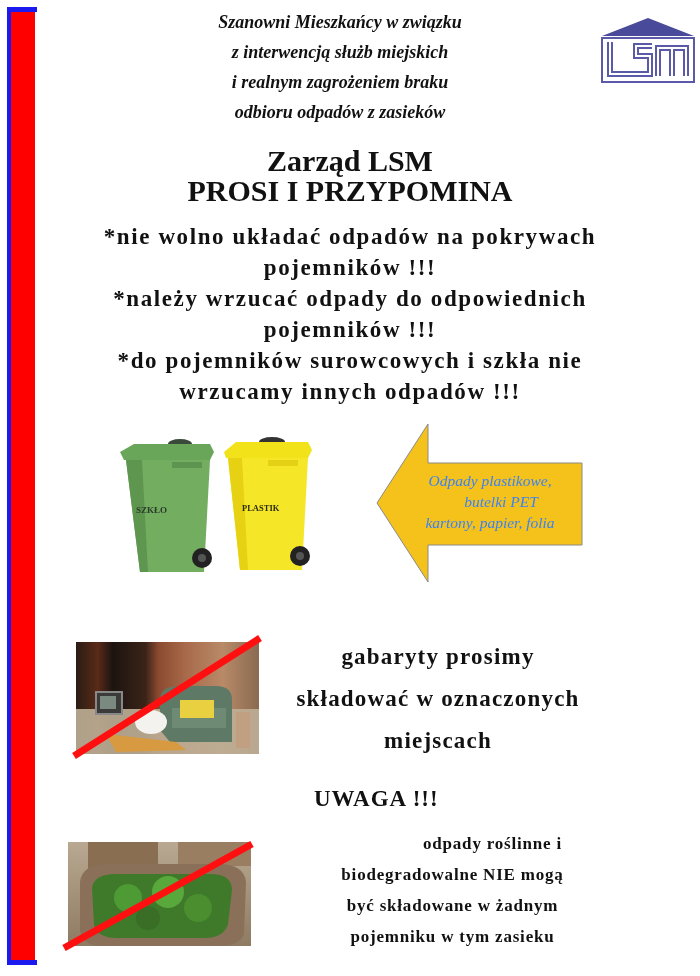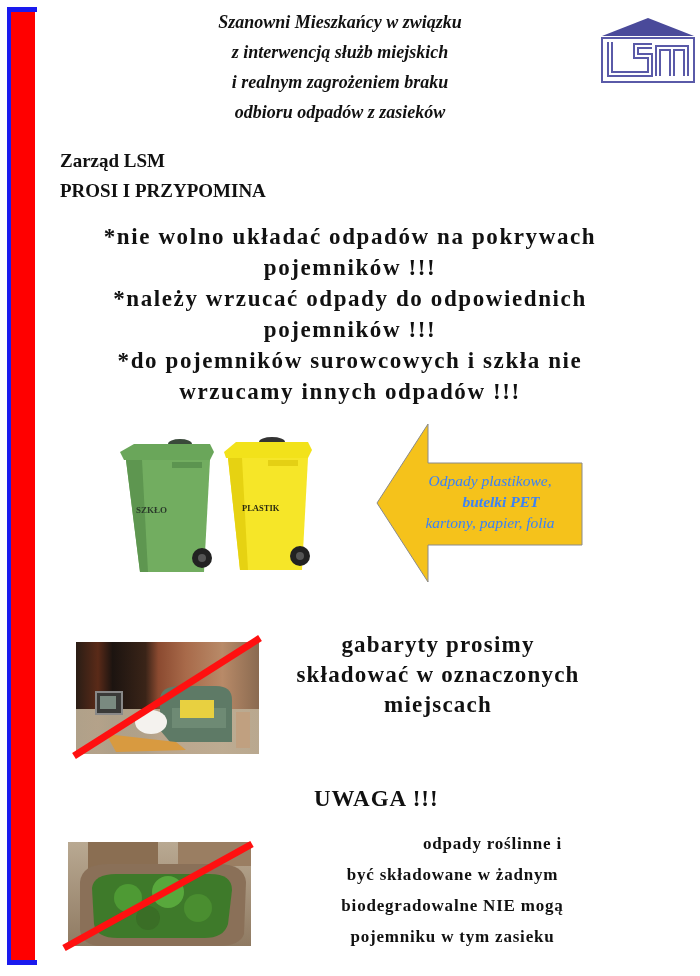--- a/index.html
+++ b/index.html
@@ -10,43 +10,43 @@
   .sidebar-cap-top { left:7px; top:7px; width:30px; height:5px; background:#1a1aee; }
   .sidebar-cap-bot { left:7px; top:960px; width:30px; height:5px; background:#1a1aee; }
   .sidebar-red { left:11px; top:12px; width:24px; height:948px; background:#ff0000; }
 
   .header { left:120px; top:7px; width:440px; text-align:center; font-style:italic; font-weight:bold;
             font-size:18px; line-height:30px; }
   .header div { white-space:nowrap; }
 
   .logo { left:600px; top:16px; width:96px; height:68px; }
 
-  .title { left:60px; top:146px; width:580px; text-align:left; font-weight:bold; font-size:19px; line-height:30px; }
+  .title { left:60px; top:146px; width:580px; text-align:center; font-weight:bold; font-size:30px; line-height:30px; }
 
   .rules { left:60px; top:221px; width:580px; text-align:center; font-weight:bold; font-size:23px;
            line-height:31px; letter-spacing:1.6px; }
   .rules div { white-space:nowrap; }
 
   .bins { left:112px; top:432px; width:210px; height:150px; }
 
   .arrow { left:372px; top:420px; width:216px; height:168px; }
   .arrow-text { left:395px; top:470px; width:190px; text-align:center; font-style:italic; font-size:15.5px; line-height:21px; color:#3b82f6; }
   .arrow-text div { white-space:nowrap; }
-  .arrow-text .l2 { padding-left:22px;font-weight:bold; }
+  .arrow-text .l2 { padding-left:22px; }
 
   .photo { position:absolute; overflow:hidden; }
   .photo1 { left:76px; top:642px; width:183px; height:112px;
      background:
        linear-gradient(180deg, rgba(0,0,0,0) 60%, rgba(190,175,150,0.9) 60%),
        linear-gradient(90deg, #2a1d15 0%, #5a2a18 12%, #1c1410 20%, #3a2418 38%, #8b4a30 45%, #a86a4a 60%, #b88a68 80%, #8a6a50 100%); }
   .photo2 { left:68px; top:842px; width:183px; height:104px;
      background: linear-gradient(180deg, #b9a992 0%, #8f7a62 100%); }
 
   .gab-text { left:258px; top:630px; width:360px; text-align:center; font-weight:bold; font-size:23px; line-height:30px; letter-spacing:1.2px; }
-  .gab-text div { white-space:nowrap; }
+  .gab-text div { white-space:nowrap;margin-top:12px; }
 
   .uwaga { left:278px; top:784px; font-weight:bold; font-size:23px; line-height:30px; letter-spacing:1px; white-space:nowrap;margin-left:36px; }
 
   .bio-text { left:270px; top:828px; width:365px; font-weight:bold; font-size:17px; line-height:31px; letter-spacing:0.8px; }
   .bio-text div { white-space:nowrap; text-align:center; }
   .bio-text .b1 { padding-left:80px; }
 </style>
 </head>
 <body>
 
@@ -165,16 +165,16 @@
     <circle cx="130" cy="66" r="14" fill="#4a8e30"></circle>
     <circle cx="80" cy="76" r="12" fill="#3a6e26"></circle>
   </svg>
 </div>
 <svg class="abs" style="left:52px;top:834px" width="215" height="124">
   <line x1="12" y1="114" x2="200" y2="10" stroke="#ff1010" stroke-width="7" stroke-linecap="butt"></line>
 </svg>
 
 <div class="abs bio-text">
   <div class="b1">odpady roślinne i</div>
+  <div>biodegradowalne NIE mogą</div>
   <div>być składowane w żadnym</div>
-  <div>biodegradowalne NIE mogą</div>
   <div>pojemniku w tym zasieku</div>
 </div>
 
 </body></html>

